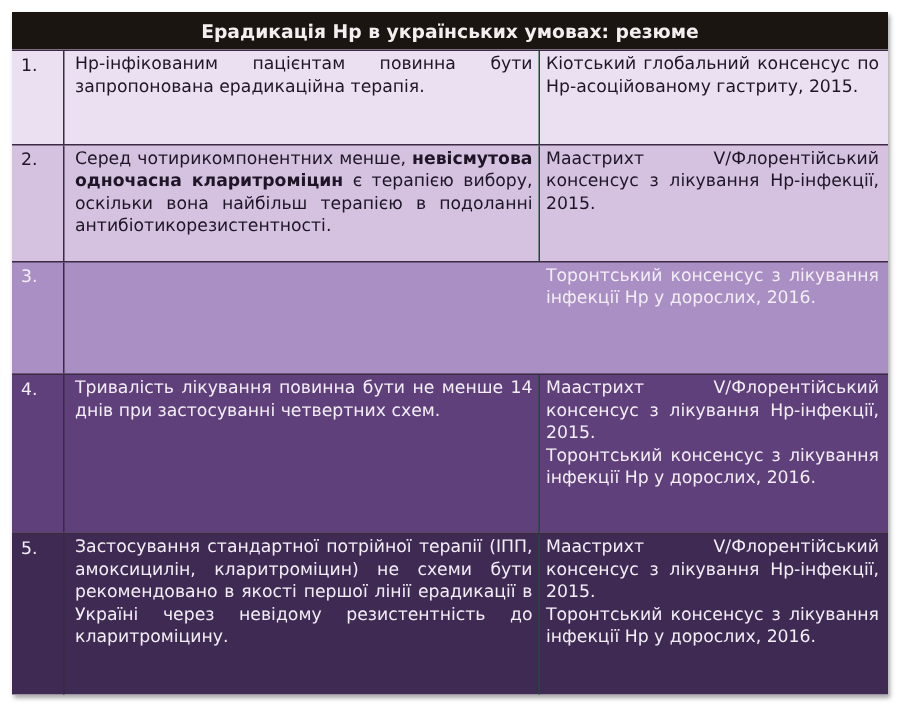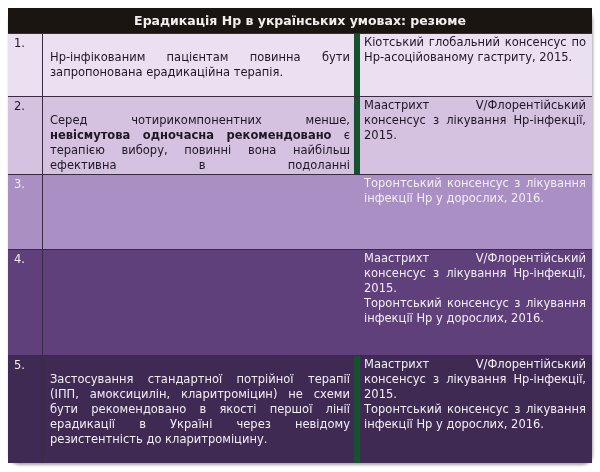--- a/index.html
+++ b/index.html
@@ -1,26 +1,26 @@
 <!DOCTYPE html>
 <html><head>
 <meta charset="utf-8">
 <style>
   html, body { margin:0; padding:0; background:#ffffff; }
   body { width:600px; height:472px; position:relative; overflow:hidden;
          font-family:"DejaVu Sans", sans-serif; }
   .table { position:absolute; left:8px; top:8px; width:584px; height:455px;
-           box-shadow: 1px 2px 3px rgba(0,0,0,0.35); border-radius: 10px; }
+           box-shadow: 1px 2px 3px rgba(0,0,0,0.35); }
   .hdr { position:absolute; left:0; top:0; width:584px; height:25px; background:#1b1511;
          color:#f4eef0; font-weight:bold; font-size:12.5px; text-align:center; line-height:25px; }
   .row { position:absolute; left:0; width:584px; border-top:1px solid #3a2a44; box-sizing:border-box; }
   .num { position:absolute; left:0; top:0; bottom:0; width:35px; border-right:1px solid #3a2a44;
          box-sizing:border-box; padding:2px 0 0 6px; font-size:11.5px; }
-  .c1 { position:absolute; left:35px; top:0; bottom:0; width:317px; border-right:6px solid #14532d;
-        box-sizing:border-box; padding:16px 4px 0 7px; font-size:11.5px; line-height:15px;
+  .c1 { position:absolute; left:35px; top:0; bottom:0; width:317px; border-right:1px solid #14532d;
+        box-sizing:border-box; padding:1px 4px 0 7px; font-size:11.5px; line-height:15px;
         text-align:justify; text-align-last:left; }
   .c2 { position:absolute; left:352px; top:0; bottom:0; width:232px; box-sizing:border-box;
         padding:1px 6px 0 4px; font-size:11.5px; line-height:15px; text-align:justify; }
   .c2 p { margin:0; }
   .c1 b { font-weight:bold; }
   .dark { color:#1e1626; }
   .light { color:#f3eef6; }
 </style>
 </head>
 <body>
@@ -31,35 +31,36 @@
   <div class="row dark" style="top:25px;height:63px;background:#eae0f1;">
     <div class="num">1.</div>
     <div class="c1"><span>Нр-інфікованим пацієнтам повинна бути запропонована ерадикаційна терапія.</span></div>
     <div class="c2">
         <p>Кіотський глобальний консенсус по Нр-асоційованому гастриту, 2015.</p>
       </div>
   </div>
 
   <div class="row dark" style="top:88px;height:78px;background:#d5c1e0;">
     <div class="num">2.</div>
-    <div class="c1"><span>Серед чотирикомпонентних менше, </span><b>невісмутова одночасна рекомендовано</b><span> є терапією вибору, повинні вона найбільш ефективна в подоланні антибіотикорезистентності.</span></div>
+    <div class="c1"><span>Серед чотирикомпонентних менше, </span><b>невісмутова одночасна кларитроміцин</b><span> є терапією вибору, оскільки вона найбільш терапією в подоланні антибіотикорезистентності.</span></div>
     <div class="c2">
         <p>Маастрихт V/Флорентійський консенсус з лікування Нр-інфекції, 2015.</p>
       </div>
   </div>
 
   <div class="row light" style="top:166px;height:75px;background:#a98fc3;">
     <div class="num">3.</div>
     <div class="c2">
         <p>Торонтський консенсус з лікування інфекції Нр у дорослих, 2016.</p>
       </div>
   </div>
 
   <div class="row light" style="top:241px;height:106px;background:#5f407b;">
     <div class="num">4.</div>
+    <div class="c1"><span>Тривалість лікування повинна бути не менше 14 днів при застосуванні четвертних схем.</span></div>
     <div class="c2">
         <p>Маастрихт V/Флорентійський консенсус з лікування Нр-інфекції, 2015.</p>
         <p>Торонтський консенсус з лікування інфекції Нр у дорослих, 2016.</p>
       </div>
   </div>
 
   <div class="row light" style="top:347px;height:108px;background:#3f2a53;">
     <div class="num">5.</div>
     <div class="c1"><span>Застосування стандартної потрійної терапії (ІПП, амоксицилін, кларитроміцин) не схеми бути рекомендовано в якості першої лінії ерадикації в Україні через невідому резистентність до кларитроміцину.</span></div>
     <div class="c2">

